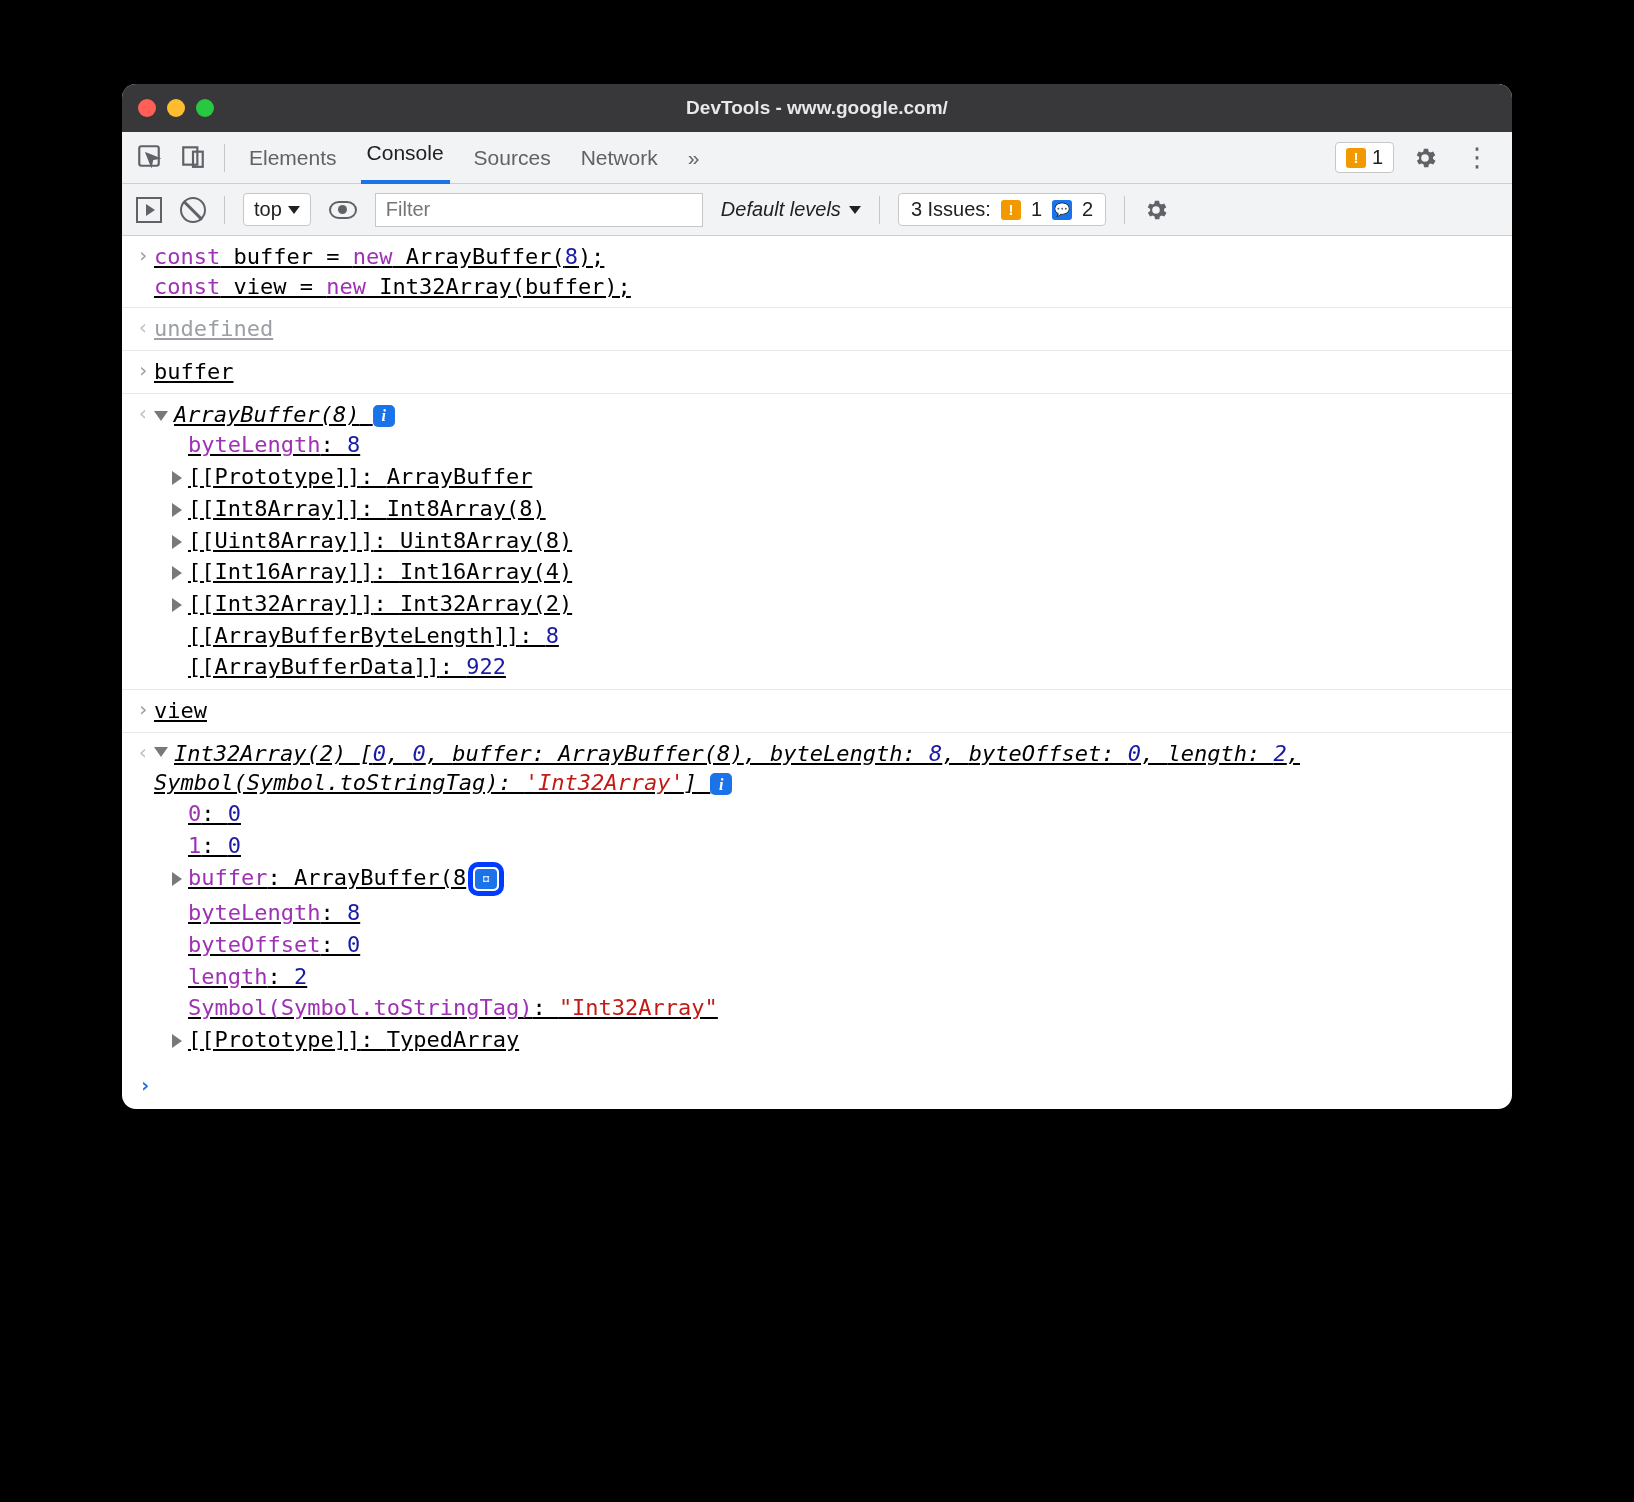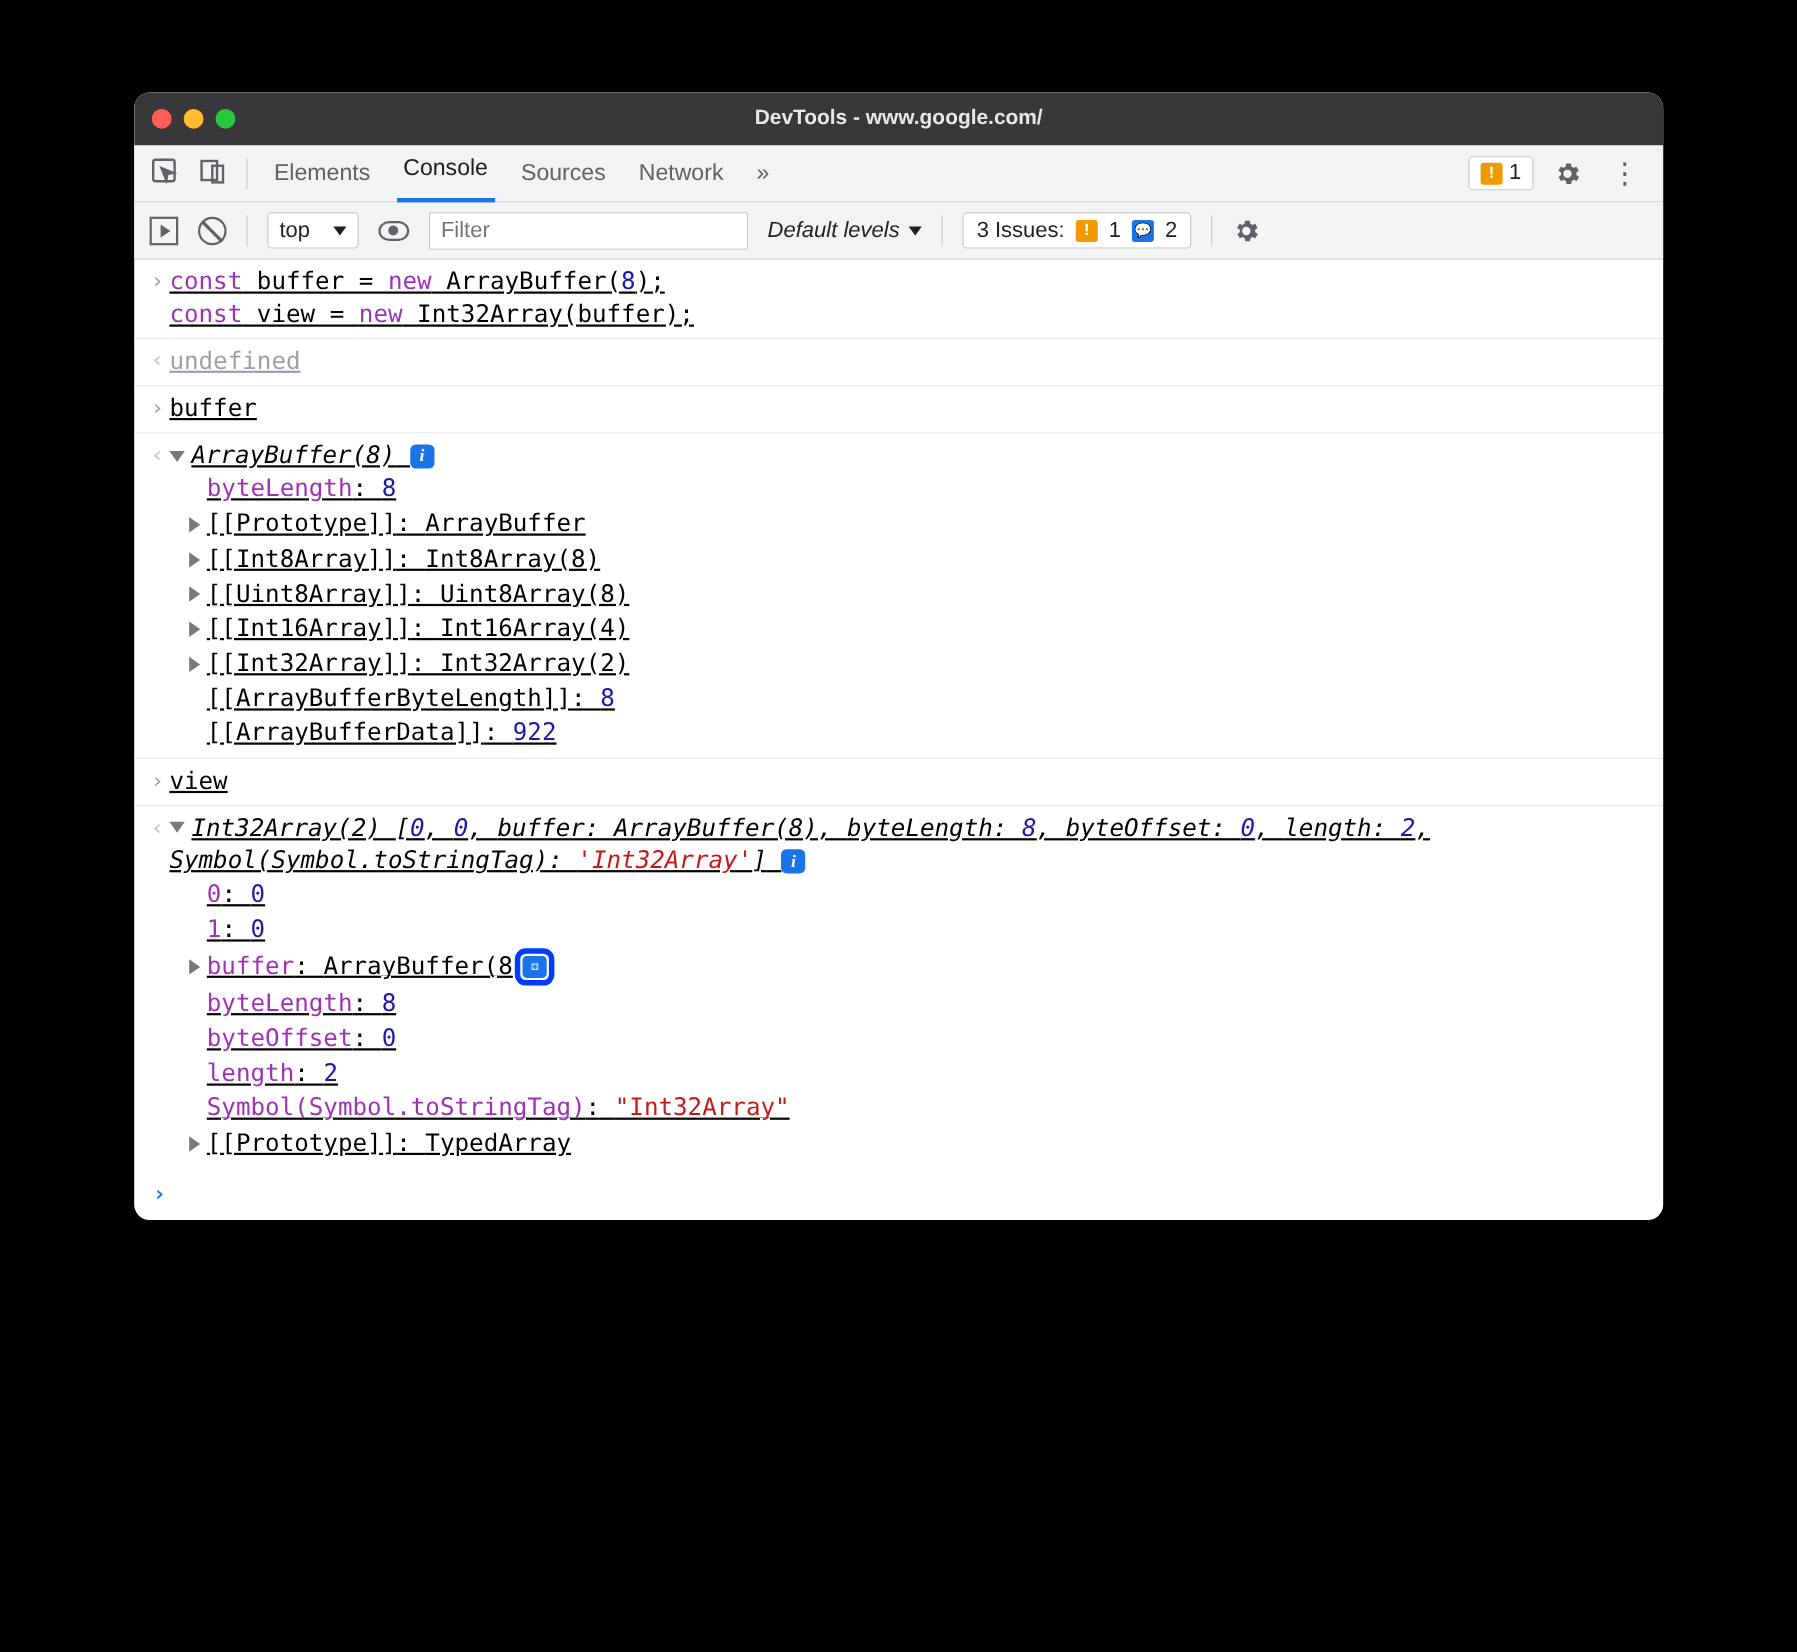--- a/index.html
+++ b/index.html
@@ -67,25 +67,25 @@
   .vdots { font-size: 26px; color:#5f6368; padding:0 8px;}
   .toolbar2 {
     height: 52px; background: #f1f3f4; border-bottom: 1px solid #cfcfcf;
     display: flex; align-items: center; padding: 0 14px; gap: 18px;
     font-size: 20px; color:#5f6368;
   }
   .box-icon { width:26px;height:26px;border:2px solid #5f6368; display:flex;align-items:center;justify-content:center;}
   .play-tri { width:0;height:0;border-left:9px solid #5f6368;border-top:6px solid transparent;border-bottom:6px solid transparent;margin-left:2px;}
   .nosym { width:26px;height:26px;border:2.5px solid #5f6368;border-radius:50%;position:relative;}
   .nosym::after{content:"";position:absolute;width:26px;height:2.5px;background:#5f6368;top:10px;left:-2px;transform:rotate(45deg);}
-  .ctx-sel { display:flex;align-items:center;gap:21px;border:1px solid #c7c7c7;background:#fff;border-radius:4px;padding:4px 10px;font-size:20px;color:#202124;}
+  .ctx-sel { display:flex;align-items:center;gap:6px;border:1px solid #c7c7c7;background:#fff;border-radius:4px;padding:4px 10px;font-size:20px;color:#202124;}
   .dd-tri { width:0;height:0;border-left:6px solid transparent;border-right:6px solid transparent;border-top:8px solid #202124;}
   .eye { width:28px;height:18px;border:2.5px solid #5f6368;border-radius:70% / 100%;position:relative;}
   .eye::after{content:"";width:9px;height:9px;background:#5f6368;border-radius:50%;position:absolute;top:2px;left:7px;}
-  .filter-box { width:290px;height:34px;border:1px solid #c7c7c7;background:#fff;font-size:20px;padding:2px 10px;color:#5f6368;}
+  .filter-box { width:328px;height:34px;border:1px solid #c7c7c7;background:#fff;font-size:20px;padding:2px 10px;color:#5f6368;}
   .levels-sel{display:flex;align-items:center;gap:8px;font-size:20px;color:#202124;font-style:italic;}
   .issues-pill{display:flex;align-items:center;gap:10px;border:1px solid #c7c7c7;background:#fff;border-radius:4px;padding:4px 12px;font-size:20px;color:#202124;}
   .console {
     font-family: Menlo, Consolas, monospace; font-size: 22px; line-height: 1.35;
   }
   .row { border-bottom: 1px solid #e8e8e8; padding: 6px 12px 6px 10px; display:flex; }
   .gutter { width: 22px; flex:none; color:#9aa0a6; text-align:center; font-size:20px; user-select:none;}
   .gutter.ret { color:#bcc1c7;}
   .body { flex:1;text-decoration:underline; }
   .kw { color:#9f31b5; }

